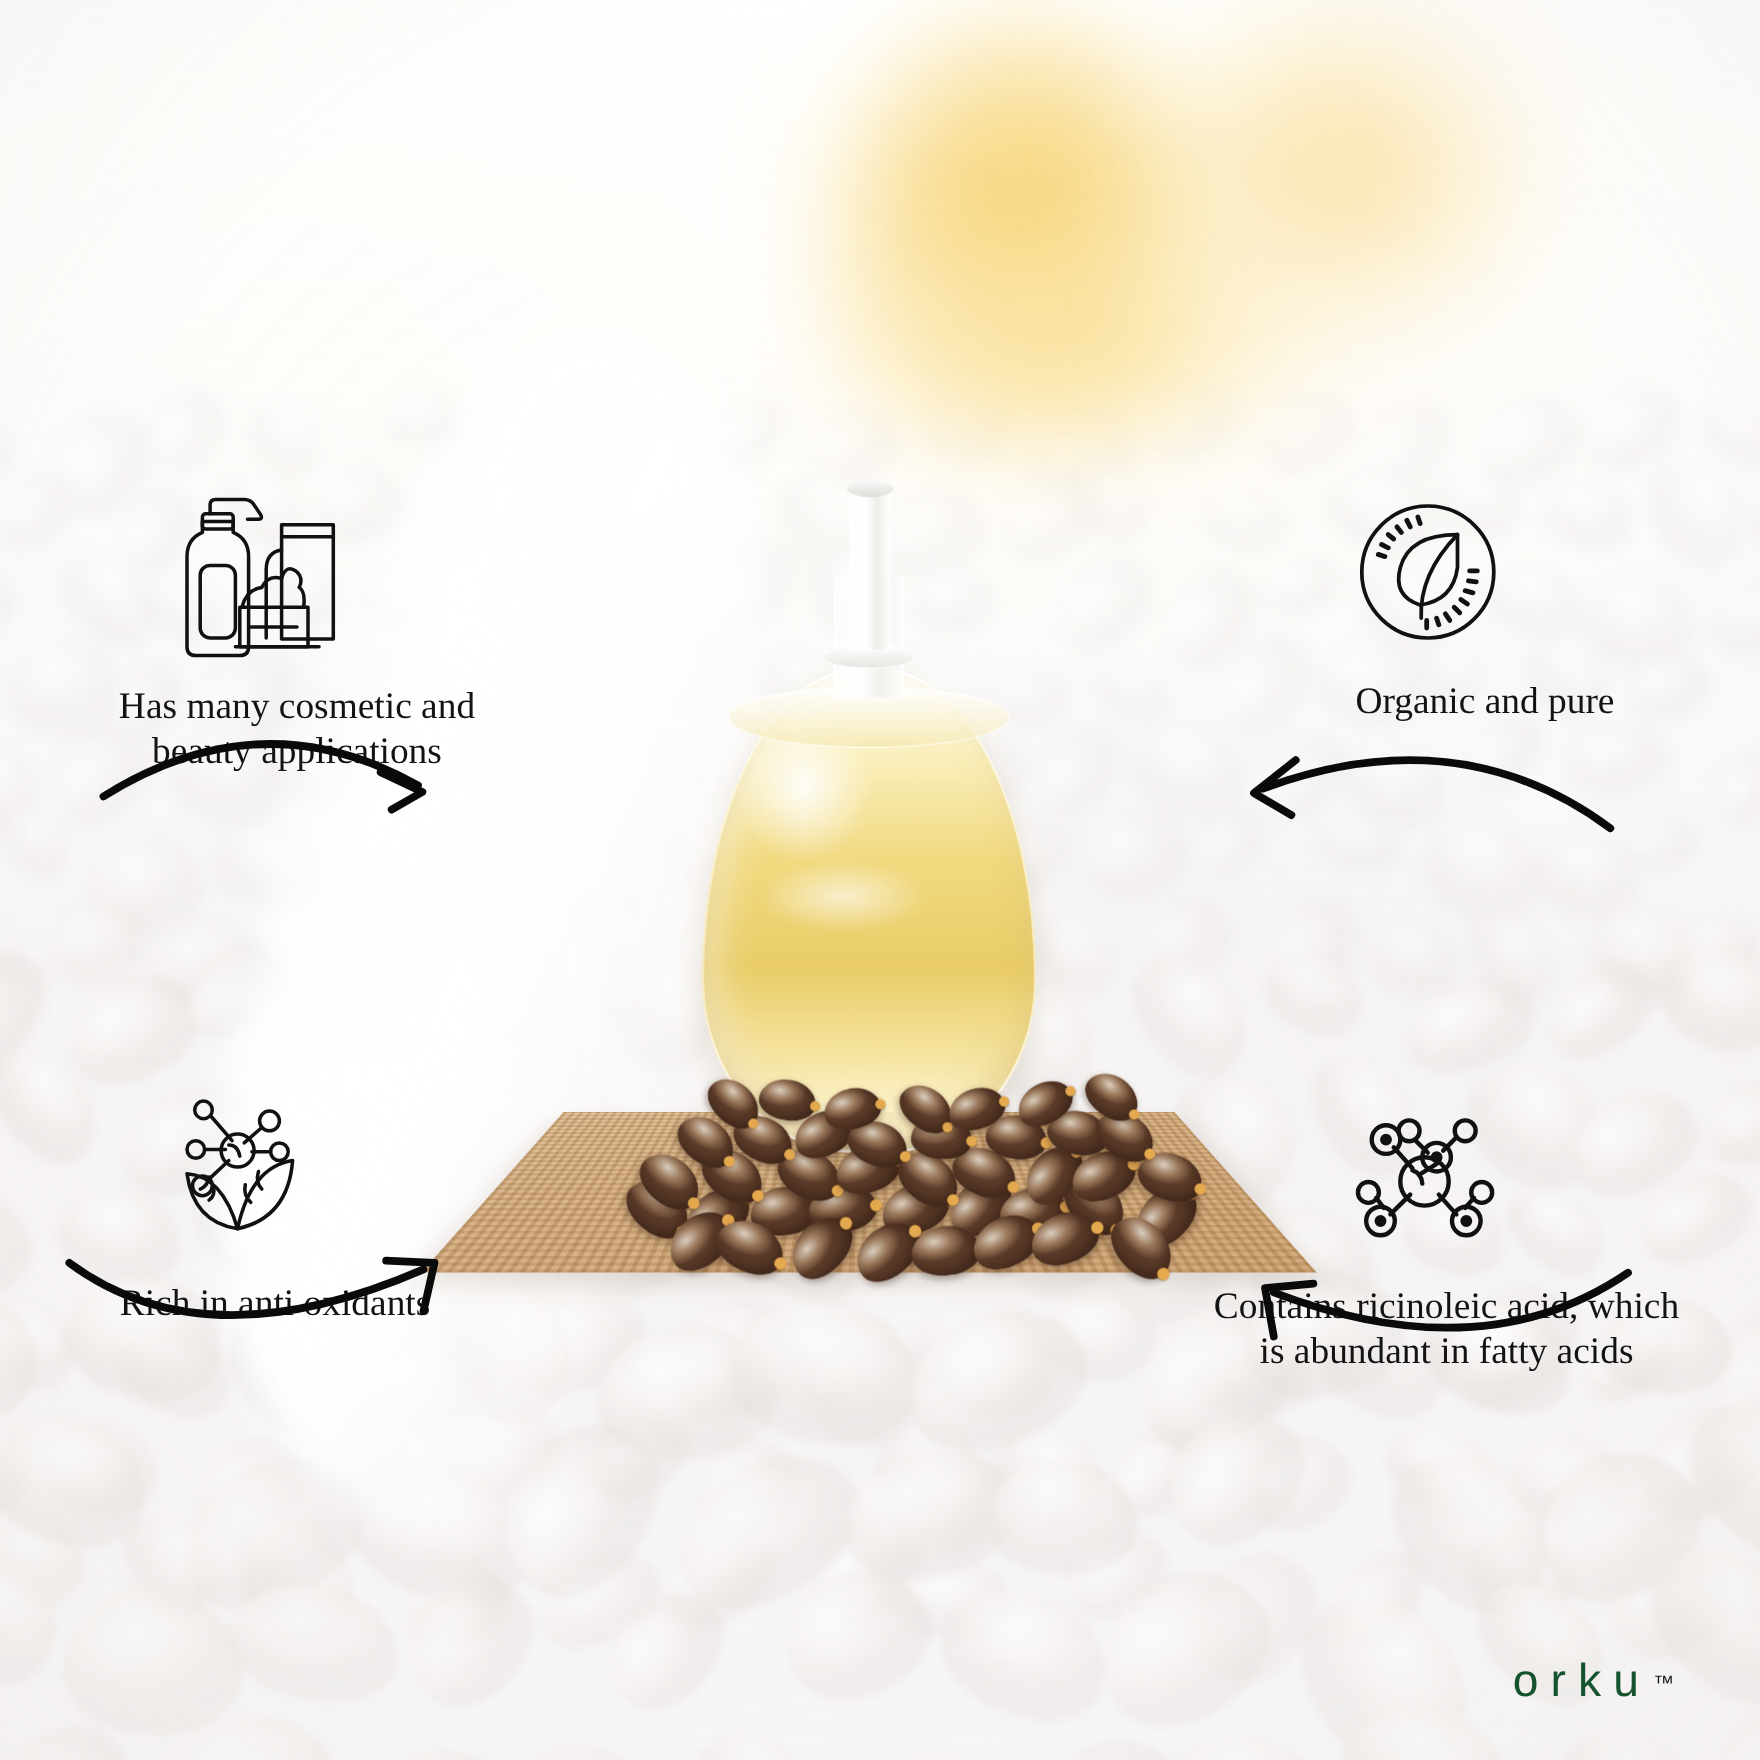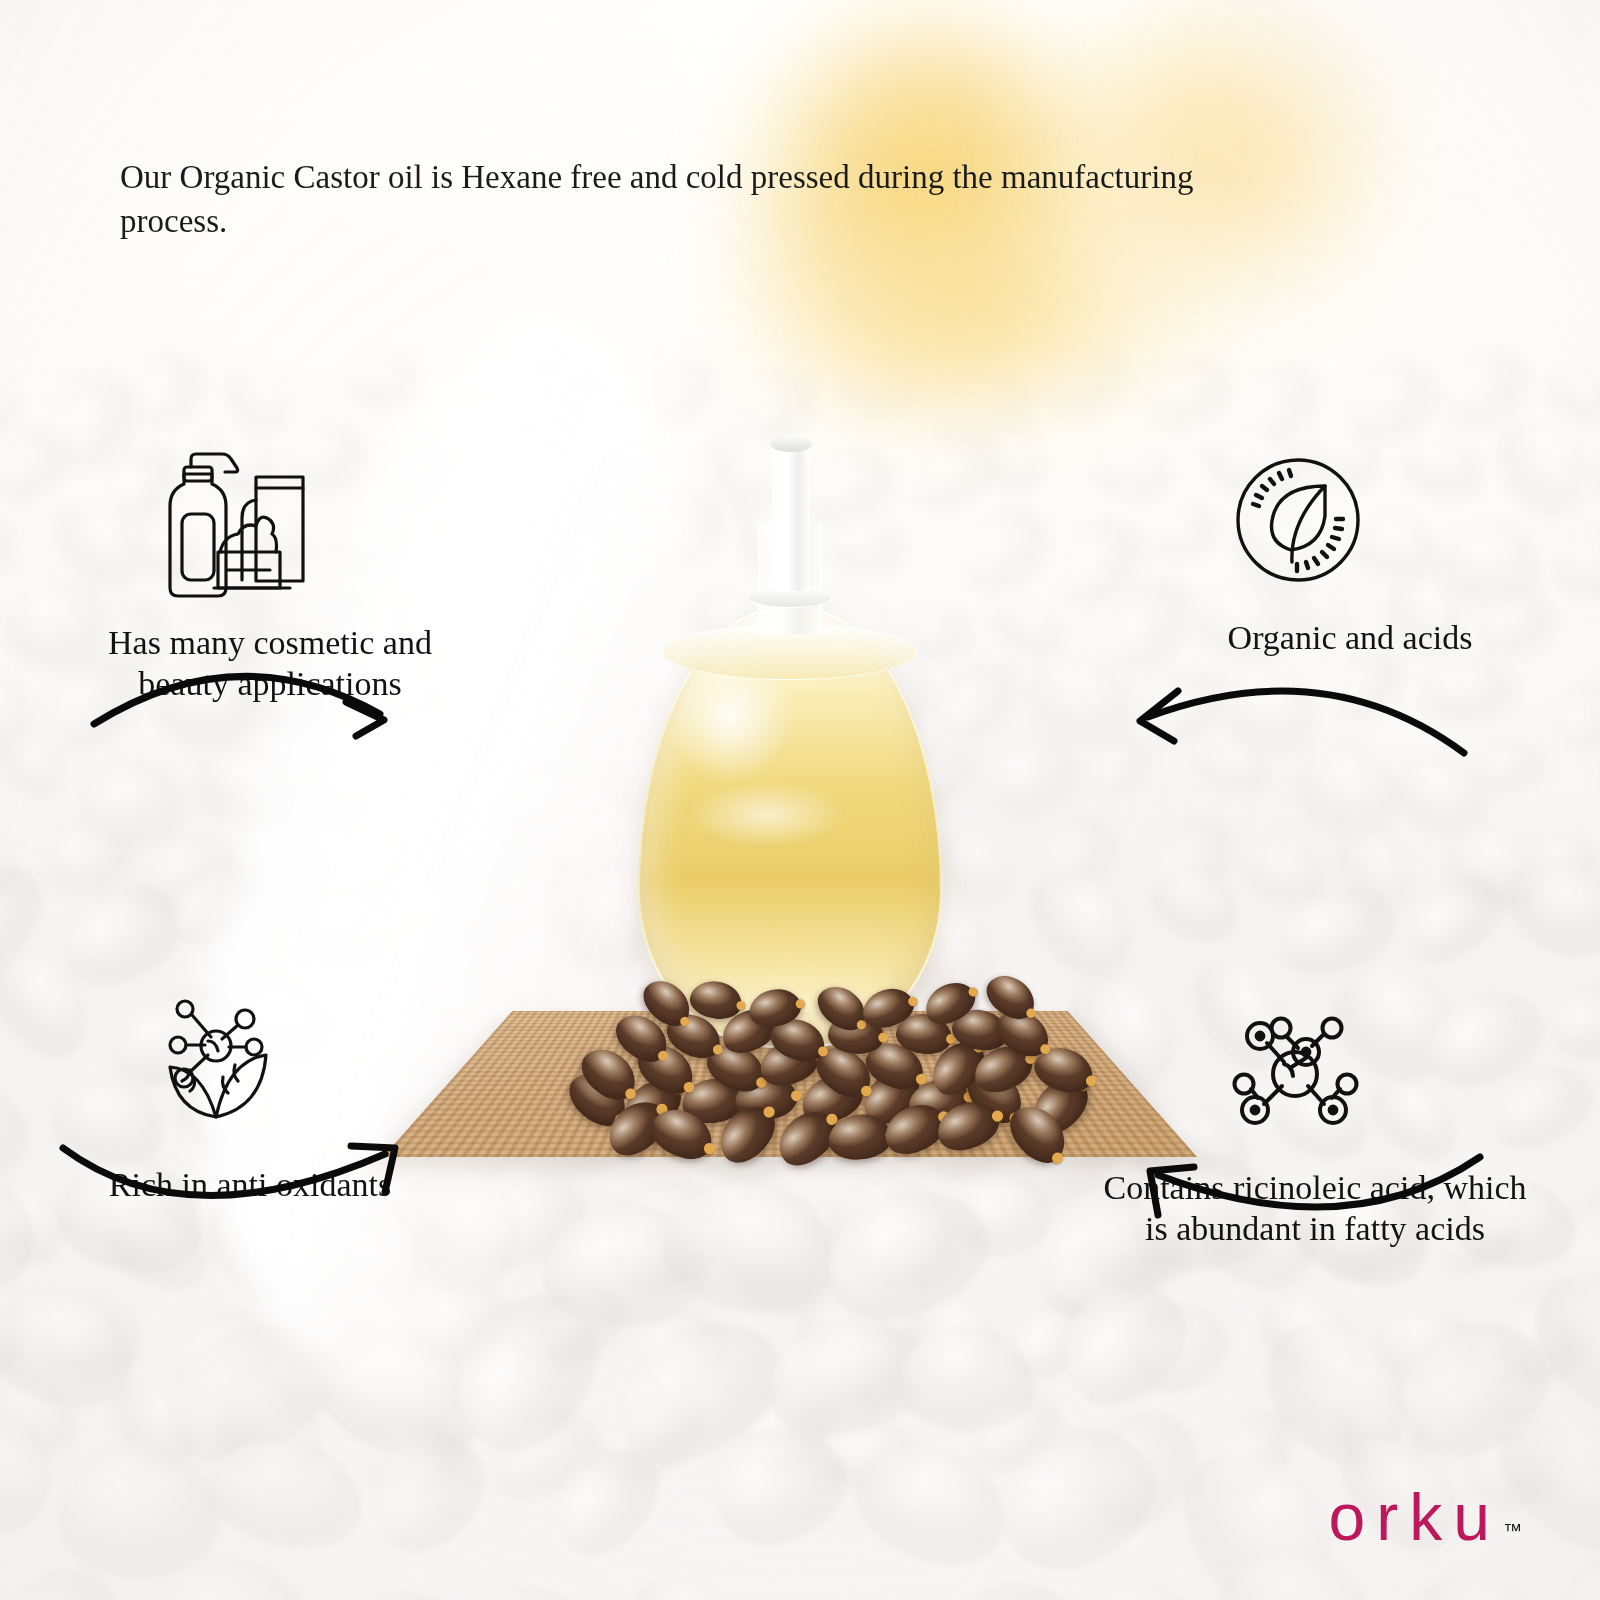--- a/index.html
+++ b/index.html
@@ -201,21 +201,21 @@
   #a-antiox{ left:55px; top:1130px; }
   #a-ricin{ left:1120px; top:1135px; }
 
   
   .logo{
     position:absolute; right:78px; bottom:52px; z-index:10;
     display:flex; align-items:flex-end;
   }
   .logo-word{
     font-family:"Liberation Sans", sans-serif;
-    font-size:66px; font-weight:300; letter-spacing:11px; color:#be185d;
+    font-size:42px; font-weight:300; letter-spacing:11px; color:#14532d;
     line-height:.92;
   }
   .logo-tm{
     font-family:"Liberation Sans", sans-serif;
     font-size:19px; font-weight:400; color:#171717;
     margin-left:2px; margin-bottom:6px;
   }
 </style>
 </head>
 <body>
@@ -481,21 +481,20 @@
 
   <div class="wash"></div>
   <div class="bg-spoon"></div>
   <div class="bg-white-top"></div>
   <div class="bg-amber"></div>
   <div class="bg-amber2"></div>
   <div class="bg-amber3"></div>
   <div class="vignette"></div>
 
   <div class="header">
-    <div class="subtitle">Our Organic Castor oil is Hexane free and cold pressed during the manufacturing process.</div>
   </div>
 
   <div class="product">
     <div class="mat"></div>
     <div class="bottle">
       <div class="bottle-body"></div>
       <div class="bottle-surface"></div>
       <div class="bottle-hl"></div>
       <div class="bottle-neck"></div>
       <div class="bottle-collar"></div>
@@ -596,21 +595,21 @@
           <path d="M107 78 l7 1"></path>
           <path d="M104 87 l7 2"></path>
           <path d="M100 95 l6 4"></path>
           <path d="M94 102 l5 5"></path>
           <path d="M86 108 l4 6"></path>
           <path d="M78 112 l2 6"></path>
           <path d="M69 114 l0 7"></path>
         </g>
       </svg>
     </div>
-    <div class="ftext">Organic and acids</div>
+    <div class="ftext">Organic and pure</div>
   </div>
 
   <div class="arrow" id="a-organic">
     <svg width="340" height="110" viewBox="0 0 340 110" fill="none" stroke="#0a0a0a" stroke-width="7" stroke-linecap="round" stroke-linejoin="round">
       <path d="M334 98 Q196 -4 18 62"></path>
       <path d="M48 36 L10 66 L44 86"></path>
     </svg>
   </div>
 
   <div class="feature" id="f-antiox">

